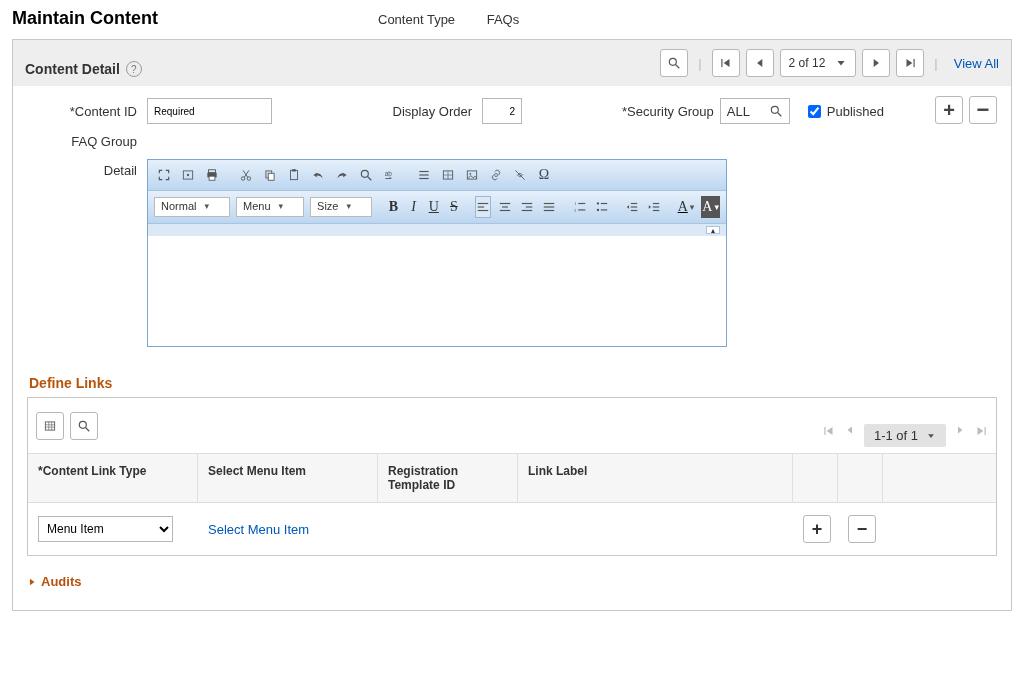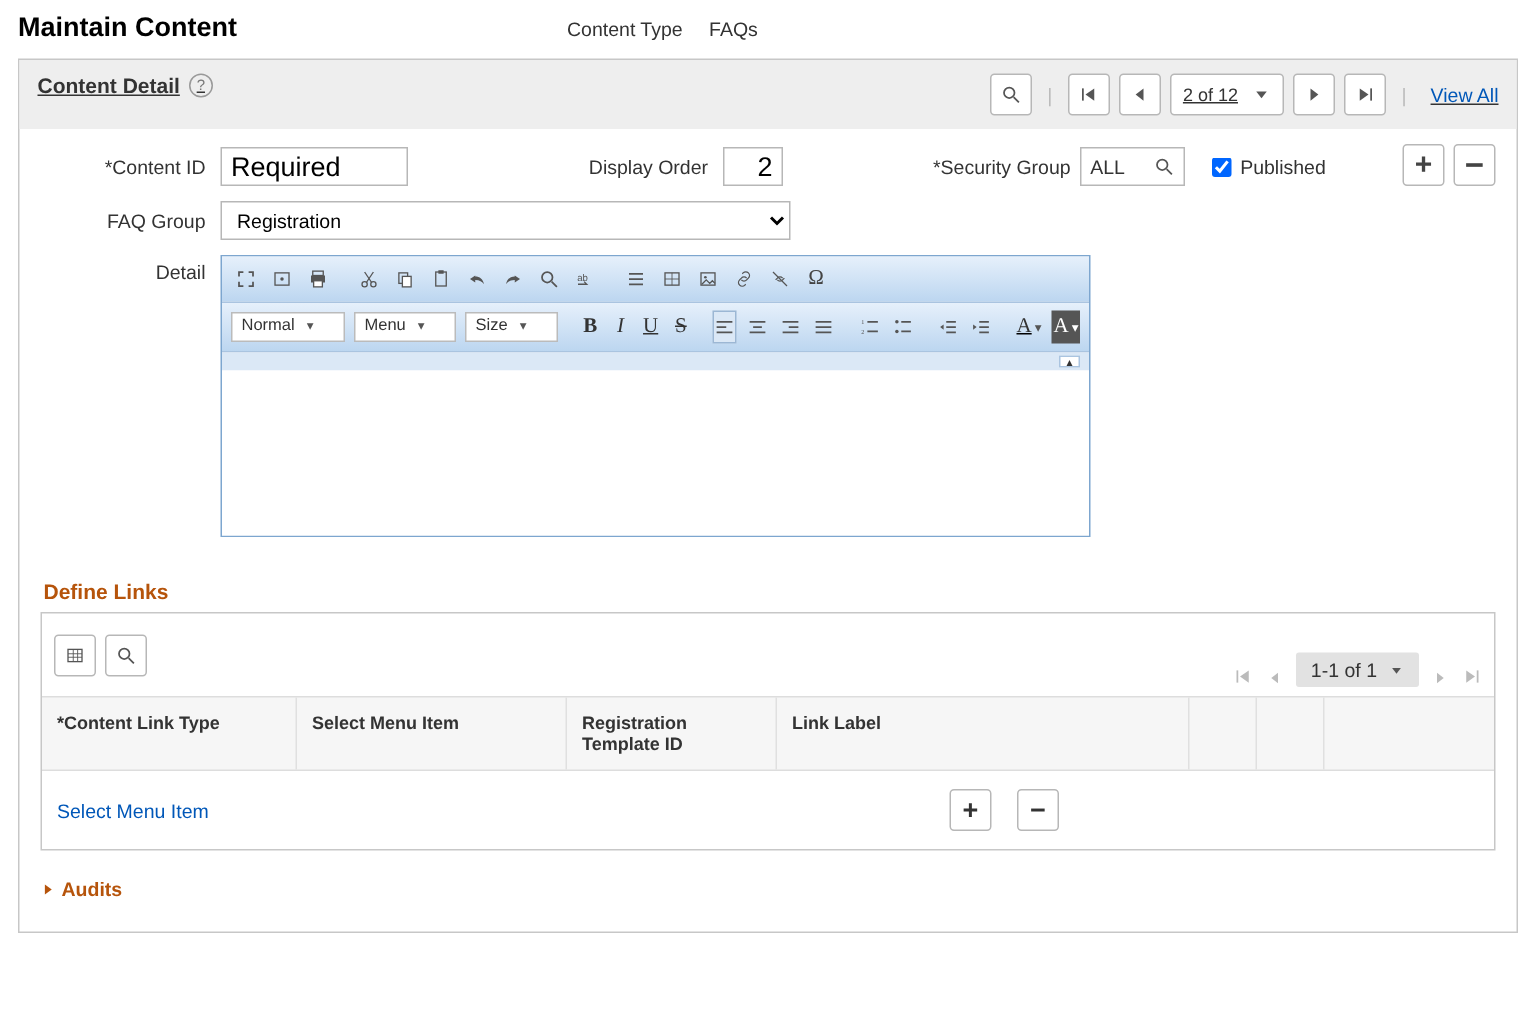--- a/index.html
+++ b/index.html
@@ -1,38 +1,38 @@
 <!DOCTYPE html>
 <html><head>
 <meta charset="utf-8">
 <style>
   * { box-sizing: border-box; margin: 0; padding: 0; }
   body { font-family: Arial, Helvetica, sans-serif; font-size: 13px; color: #333; background: #fff; width: 1024px; }
   .page { padding: 8px 12px; }
   .page-header { display: flex; align-items: baseline; margin-bottom: 10px; }
   .page-title { font-size: 18px; font-weight: bold; color: #000; margin-right: 220px; }
   .header-ct { font-size: 13px; }
-  .header-ct .ct-label { margin-right: 14px; }
+  .header-ct .ct-label { margin-right: 28px; }
   .panel { border: 1px solid #c7c7c7; }
-  .panel-header { background: #eeeeee; padding: 9px 12px; display: flex; align-items: flex-start; text-decoration: underline; }
+  .panel-header { background: #eeeeee; padding: 9px 12px; display: flex; align-items: flex-end; }
   .panel-title { font-weight: bold; font-size: 14px; color: #333; margin-right: 6px; }
   .help-icon { display:inline-flex; width:16px; height:16px; border:1px solid #999; border-radius:50%; align-items:center; justify-content:center; font-size:10px; color:#777; }
   .spacer { flex: 1; }
   .navrow { display:flex; align-items:center; gap:6px; }
   .icon-btn { display:inline-flex; align-items:center; justify-content:center; width:28px; height:28px; border:1px solid #b7b7b7; border-radius:3px; background:#fff; cursor:pointer; color:#444; font-size:13px; }
   .icon-btn svg { width:14px; height:14px; }
   .sep { color:#bbb; margin:0 4px; }
   .select-wrap { display:inline-flex; align-items:center; border:1px solid #b7b7b7; border-radius:3px; background:#fff; height:28px; padding:0 8px; gap:10px; font-size:12px; cursor:pointer; }
   .viewall { color:#0057b8; margin-left:6px; cursor:pointer; }
   .panel-body { padding: 12px 14px 20px 14px; position:relative; }
   .corner-btns { position:absolute; top:10px; right:14px; display:flex; gap:6px; }
   .form-row { display:flex; align-items:center; margin-bottom:10px; }
   .lbl { width:120px; text-align:right; padding-right:10px; color:#333; }
   .req::before { content:"*"; }
-  .text-input { border:1px solid #b7b7b7; height:26px; padding:2px 6px; font-size:18px; }
+  .text-input { border:1px solid #b7b7b7; height:26px; padding:2px 6px; font-size:10px; }
   .w1 { width:125px; }
   .sel { border:1px solid #b7b7b7; height:26px; padding:2px 6px; font-size:13px; background:#fff; width:380px; }
   .row2-lbl { width:100px; text-align:right; padding-right:10px; margin-left:110px; }
   .num-input { width:40px; text-align:right; }
   .row2-lbl2 { margin-left:100px; }
   .sg-wrap { display:inline-flex; align-items:center; border:1px solid #b7b7b7; height:26px; padding:0 6px; gap:10px; }
   .sg-val { width:32px; display:inline-block; }
   .chk-wrap { margin-left:18px; display:inline-flex; align-items:center; gap:6px; }
   .summary { width:505px; height:52px; border:1px solid #b7b7b7; padding:4px 6px; font-size:13px; resize:both; }
   .rte { width:580px; border:1px solid #7da6cf; }
@@ -45,21 +45,21 @@
   .rte-caret { font-size:9px; color:#555; }
   .fmt-btn { width:22px; height:22px; display:inline-flex; align-items:center; justify-content:center; font-family: "Times New Roman", serif; font-size:14px; border:1px solid transparent; cursor:pointer; }
   .fmt-btn.active { border:1px solid #9cb7d4; background:#dbe8f6; }
   .rte-collapse { background:#dbe8f6; height:12px; display:flex; justify-content:flex-end; align-items:center; padding-right:6px; }
   .rte-collapse span { width:14px; height:8px; border:1px solid #aac4e0; background:#fff; font-size:8px; display:inline-flex; align-items:center; justify-content:center; }
   .rte-body { height:110px; background:#fff; }
   .section-title { color:#b6540b; font-weight:bold; margin:28px 0 6px 2px; font-size:14px; }
   .grid-wrap { border:1px solid #c7c7c7; }
   .grid-toolbar { display:flex; align-items:center; padding:6px 8px; }
   .grid-toolbar .spacer { flex:1; }
-  .grid-nav { display:flex; align-items:flex-end; gap:8px; color:#999;margin-top:20px; }
+  .grid-nav { display:flex; align-items:flex-start; gap:8px; color:#999;margin-top:20px; }
   .grid-nav .cur { background:#e2e2e2; padding:4px 10px; border-radius:2px; color:#333; display:inline-flex; align-items:center; gap:8px; }
   .grid-head { display:flex; background:#f6f6f6; border-top:1px solid #ddd; border-bottom:1px solid #ddd; }
   .gh { padding:10px 10px; font-weight:bold; color:#333; border-right:1px solid #e0e0e0; font-size:12px; }
   .c1 { width:170px; } .c2 { width:180px; } .c3 { width:275px; } .c4 { width:140px; } .c5 { width:45px; } .c6 { width:45px; } .c7 { flex:1; }
   .grid-row { display:flex; align-items:center; padding:8px 0; }
   .gc { padding:4px 10px; border-right:1px solid transparent; }
   .row-select { border:1px solid #b7b7b7; height:26px; width:135px; padding:2px 4px; font-size:12px; background:#fff; }
   .linklike { color:#0057b8; cursor:pointer; }
   .row-icon { width:28px; height:28px; border:1px solid #b7b7b7; border-radius:3px; display:inline-flex; align-items:center; justify-content:center; font-size:18px; font-weight:bold; background:#fff; cursor:pointer; }
   .audits { margin-top:18px; color:#b6540b; font-weight:bold; cursor:pointer; display:inline-flex; align-items:center; gap:4px; }
@@ -144,23 +144,20 @@
             </svg>
         </span>
         <span class="chk-wrap">
           <input type="checkbox" checked="" style="accent-color: rgb(0, 102, 255);">
           <span>Published</span>
         </span>
       </div>
 
       <div class="form-row">
         <div class="lbl">FAQ Group</div>
-        <select class="sel">
-          <option>Registration</option>
-        </select>
       </div>
 
 
       <div class="form-row" style="align-items:flex-start">
         <div class="lbl" style="padding-top:4px">Detail</div>
         <div class="rte">
           <div class="rte-top">
             <span class="rte-btn">
                 <svg viewBox="0 0 24 24">
                   <path d="M3 3h6v2H5v4H3V3zm12 0h6v6h-2V5h-4V3zM3 15h2v4h4v2H3v-6zm16 0h2v6h-6v-2h4v-4z" class="ic"></path>
@@ -402,20 +399,25 @@
         <div class="grid-head">
           <div class="gh c1">*Content Link Type</div>
           <div class="gh c2">Select Menu Item</div>
           <div class="gh c4">Registration Template ID</div>
           <div class="gh c3">Link Label</div>
           <div class="gh c5"></div>
           <div class="gh c6"></div>
           <div class="gh c7" style="border-right:none"></div>
         </div>
         <div class="grid-row">
+          <div class="gc c1">
+            <select class="row-select">
+              <option>Menu Item</option>
+            </select>
+          </div>
           <div class="gc c2"><span class="linklike">Select Menu Item</span></div>
           <div class="gc c3"></div>
           <div class="gc c4"></div>
           <div class="gc c5"><span class="row-icon">+</span></div>
           <div class="gc c6"><span class="row-icon">−</span></div>
           <div class="gc c7"></div>
         </div>
       </div>
 
       <div class="audits">

